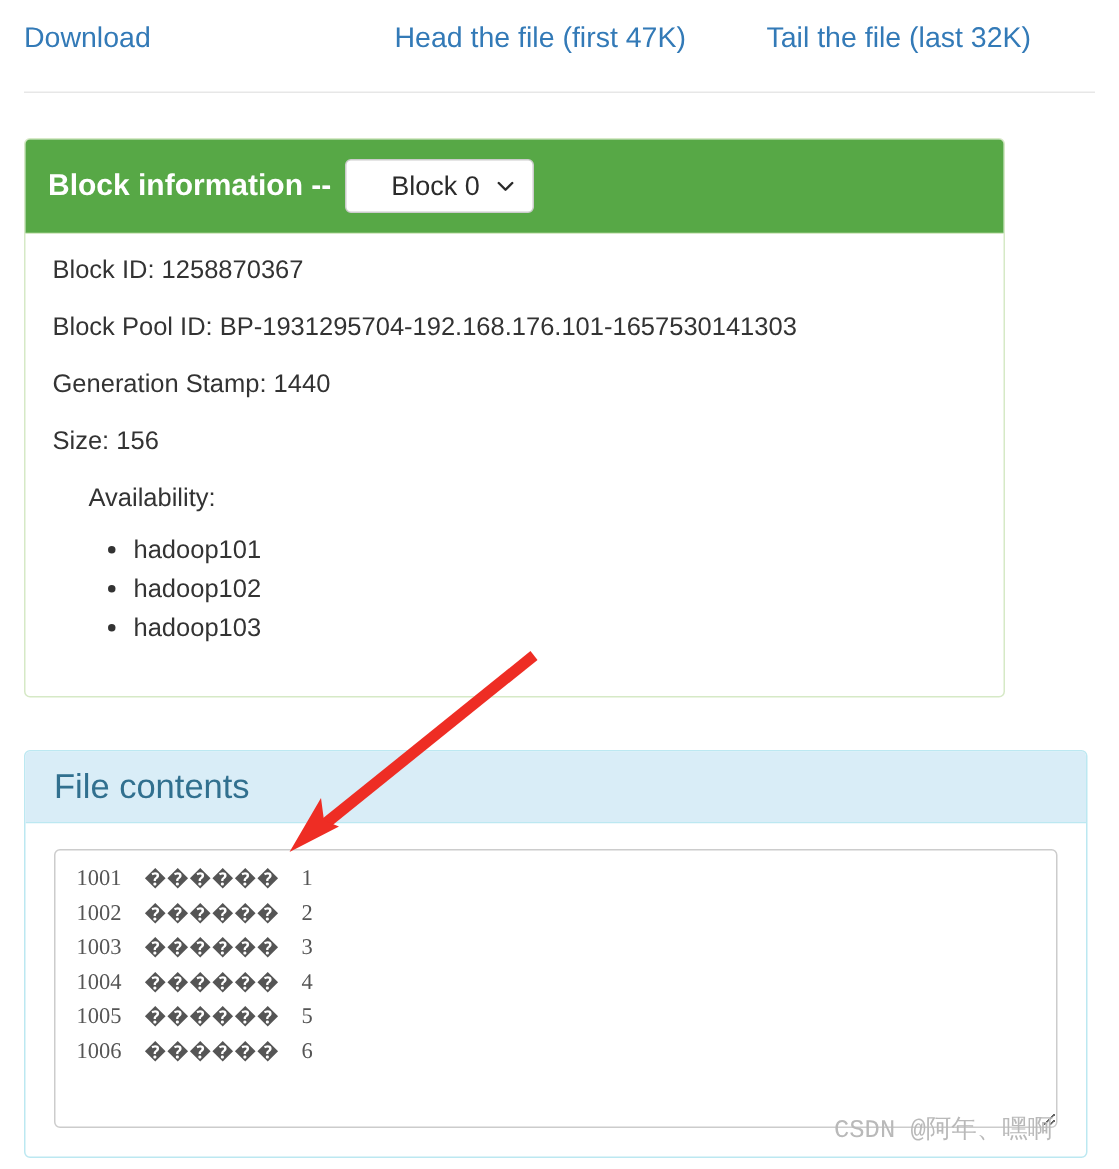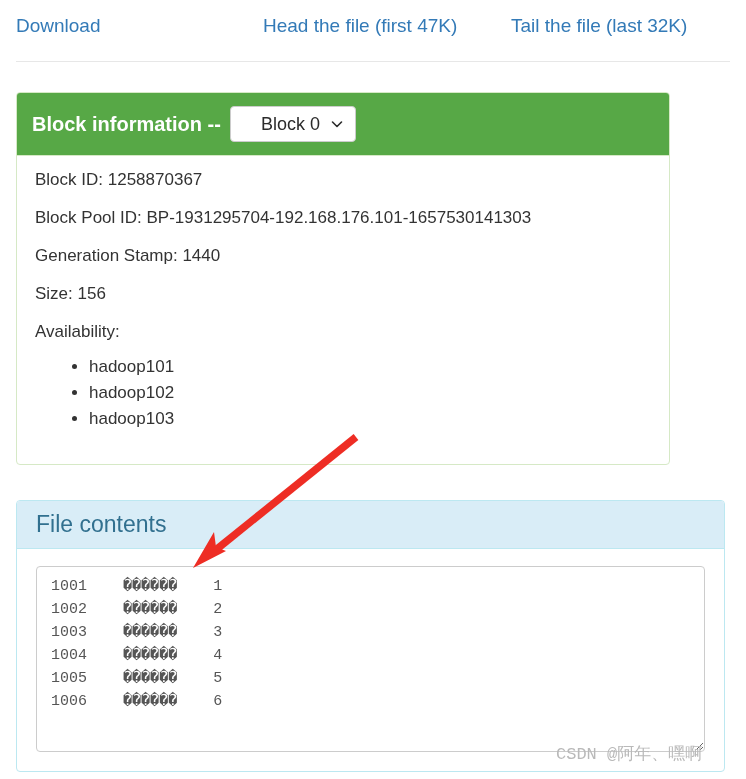--- a/index.html
+++ b/index.html
@@ -106,21 +106,21 @@
   .panel-block-body {
     padding: 14px 18px 20px 18px;
   }
   .block-line {
     font-size: 17px;
     line-height: 20px;
     color: #333333;
     margin: 0 0 18px 0;
     white-space: nowrap;
   }
-  .block-line.avail { margin-bottom: 8px; }
+  .block-line.avail { margin-bottom: 8px; margin-left: 24px; }
   .avail-list {
     margin: 12px;
     padding-left: 42px;
     list-style-type: disc;
   }
   .avail-list li {
     font-size: 17px;
     line-height: 26px;
     color: #333333;
   }
@@ -155,21 +155,21 @@
   }
   .file-textarea {
     display: block;
     width: 100%;
     height: 186px;
     box-sizing: border-box;
     border: 1px solid #cccccc;
     border-radius: 4px;
     background: #ffffff;
     color: #555555;
-    font-family: Liberation Mono, monospace;
+    font-family: Liberation Serif, serif;
     font-size: 15px;
     line-height: 23px;
     padding: 8px 24px 8px 14px;
     resize: vertical;
     overflow: auto;
     white-space: pre;
     outline: none;
   }
 
   

